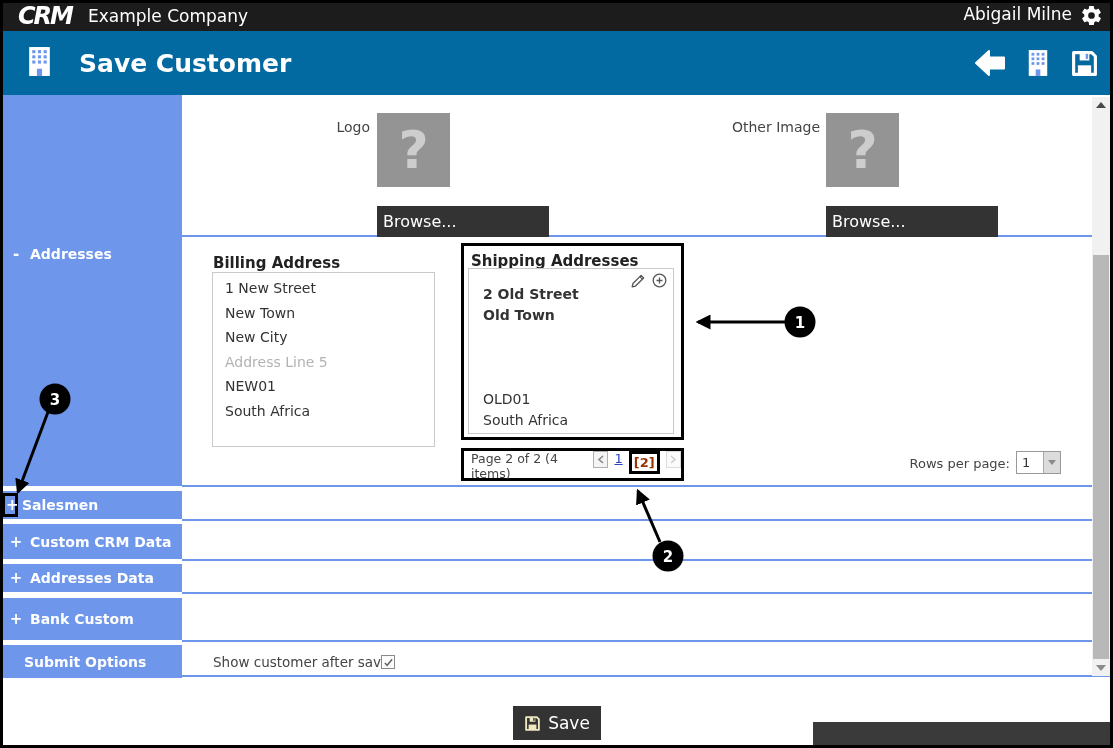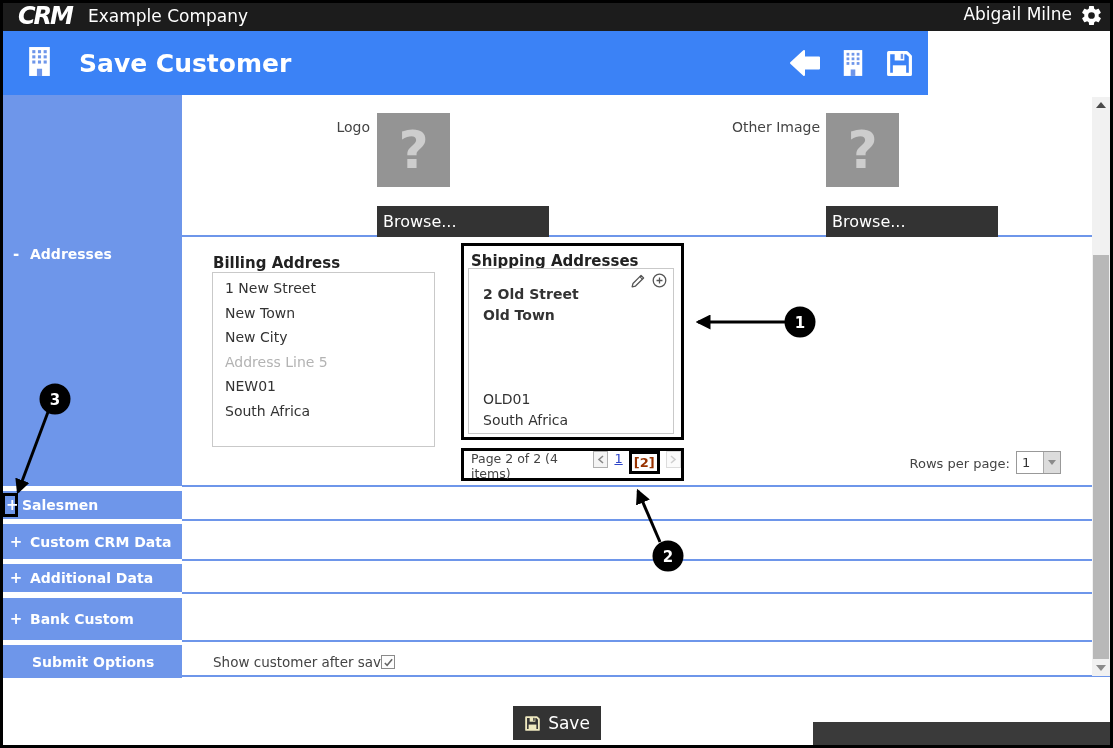--- a/index.html
+++ b/index.html
@@ -10,39 +10,39 @@
 
   
   .topbar{position:absolute;left:0;top:0;width:1113px;height:31px;background:#1c1c1c;
           display:flex;align-items:center;color:#fff;z-index:5;}
   .brand{font-size:24px;font-weight:800;letter-spacing:-2px;margin-left:18px;font-style:italic;}
   .company{font-size:17px;margin-left:16px;}
   .topbar-right{margin-left:auto;display:flex;gap:8px;margin-right:10px;}
   .username{font-size:17px;}
 
   
-  .appheader{position:absolute;left:0;top:31px;width:928px;height:64px;background:#3b82f6;
+  .appheader{position:absolute;left:0;top:31px;width:1113px;height:64px;background:#0369a1;
              display:flex;align-items:center;color:#fff;z-index:5;justify-content:flex-end;}
   .appheader .hicon{margin-left:26px;}
   .apptitle{font-size:25px;font-weight:600;margin-left:26px;}
   .appheader-right{margin-left:auto;display:flex;align-items:center;gap:20px;margin-right:14px;}
   .hbtn{display:flex;align-items:center;justify-content:center;cursor:pointer;}
 
   
   .sb{position:absolute;left:0;width:182px;background:#6e96ea;color:#fff;z-index:4;
       display:flex;align-items:center;font-size:14px;font-weight:600;}
   .sb .pfx{width:16px;text-align:center;font-weight:700;font-size:15px;flex:0 0 auto;}
   .sb .lbl{margin-left:6px;}
   #sb-block1{top:95px;height:391px;align-items:flex-start;}
   #sb-addresses{position:absolute;top:150px;left:8px;display:flex;align-items:center;}
   #sb-salesmen{top:491px;height:28px;padding-left:2px;}
   #sb-custom{top:524px;height:35px;padding-left:8px;}
   #sb-additional{top:564px;height:28px;padding-left:8px;}
   #sb-bank{top:598px;height:42px;padding-left:8px;}
-  #sb-submit{top:645px;height:33px;padding-left:16px;}
+  #sb-submit{top:645px;height:33px;padding-left:8px;}
   .plus-hl{border:3px solid #000;padding:0 1px;margin-right:2px;}
 
   
   .mrow{position:absolute;left:182px;width:928px;background:#fff;border-bottom:2px solid #6e96ea;z-index:2;}
   #row-images{top:95px;height:142px;}
   #row-addresses{top:239px;height:248px;}
   #row-salesmen{top:491px;height:30px;}
   #row-custom{top:524px;height:37px;}
   #row-additional{top:564px;height:30px;}
   #row-bank{top:598px;height:44px;}
@@ -215,21 +215,21 @@
   <div class="sb" id="sb-salesmen">
     <span class="pfx plus-hl">+</span>
     <span class="lbl" style="margin-left:2px;">Salesmen</span>
   </div>
   <div class="sb" id="sb-custom">
     <span class="pfx">+</span>
     <span class="lbl">Custom CRM Data</span>
   </div>
   <div class="sb" id="sb-additional">
     <span class="pfx">+</span>
-    <span class="lbl">Additional Data</span>
+    <span class="lbl">Addresses Data</span>
   </div>
   <div class="sb" id="sb-bank">
     <span class="pfx">+</span>
     <span class="lbl">Bank Custom</span>
   </div>
   <div class="sb" id="sb-submit">
     <span class="lbl" style="margin-left:16px;">Submit Options</span>
   </div>
 
   <div class="mrow" id="row-images"></div>

